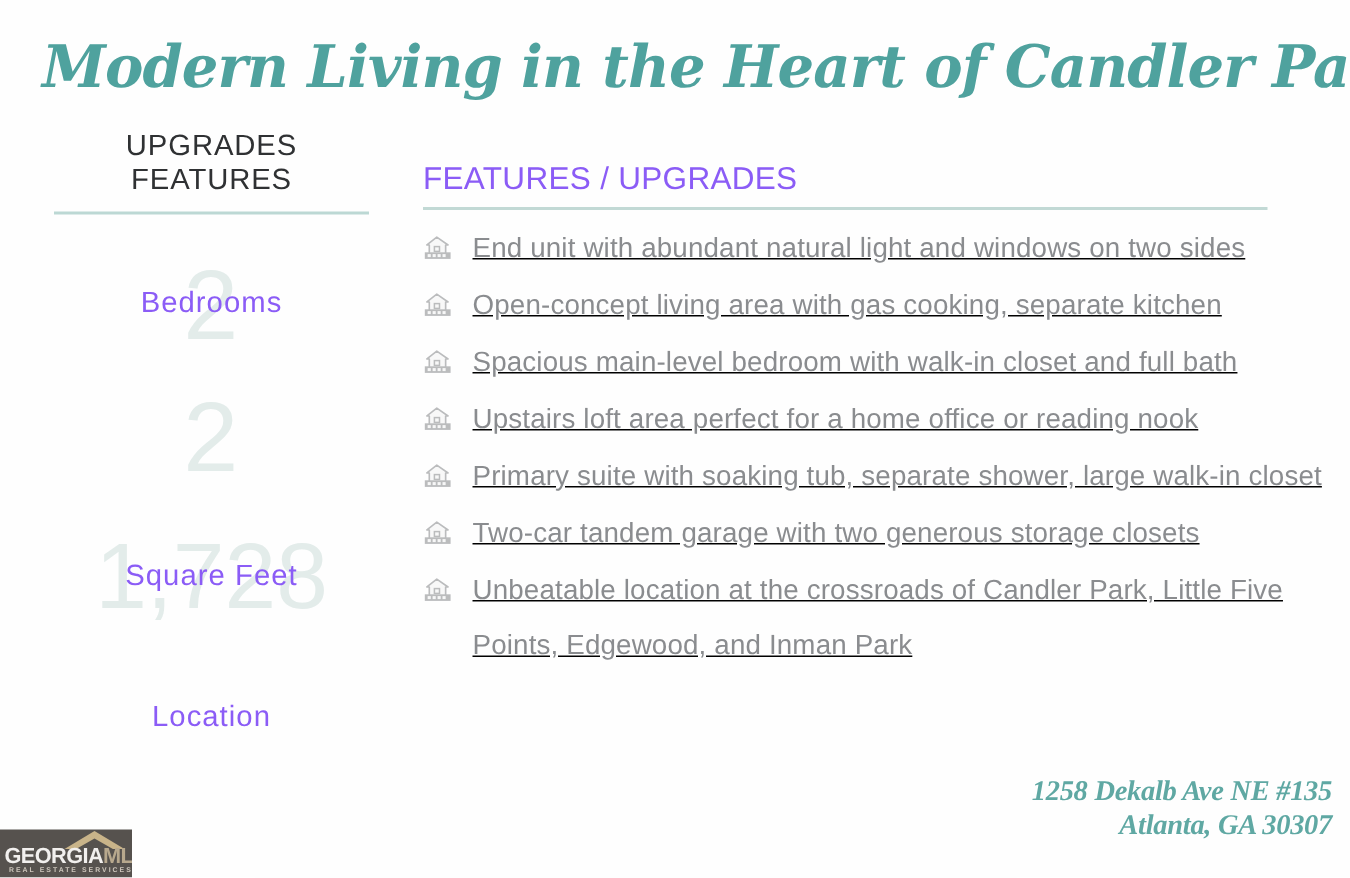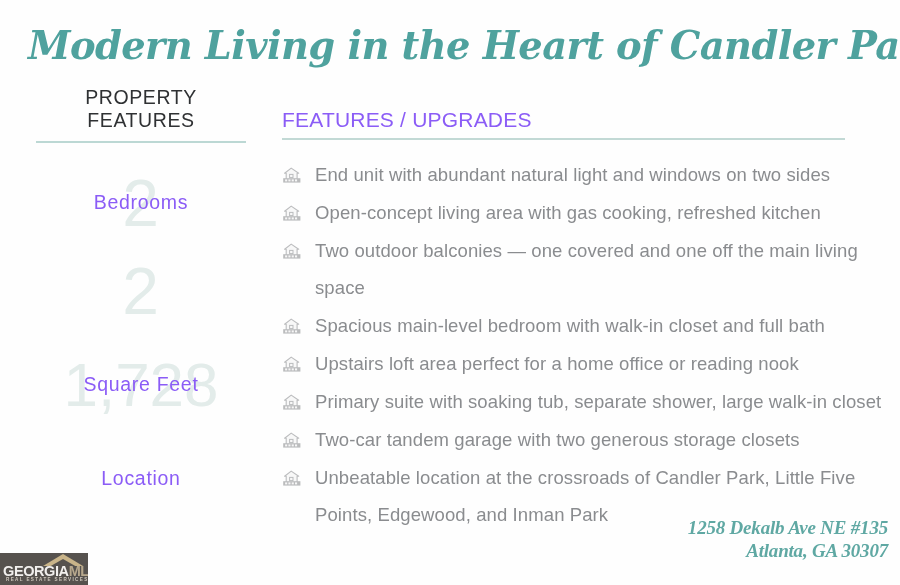--- a/index.html
+++ b/index.html
@@ -123,21 +123,21 @@
     line-height: 24px;
   }
 
   .right-rule {
     height: 2px;
     background: #c2d9d5;
     margin-top: 6px;
     width: 563px;
   }
 
-  .feat-list { margin-top: 16px; }
+  .feat-list { margin-top: 6px; text-decoration: underline; }
 
   .feat {
     display: flex;
     align-items: flex-start;
     margin-bottom: 1px;
   }
 
   .feat-icon {
     flex: 0 0 auto;
     width: 20px;
@@ -233,21 +233,21 @@
 </style>
 </head>
 <body>
 
 <div class="flyer">
 
   <div class="title">Modern Living in the Heart of Candler Park</div>
 
   <div class="left-col">
     <div class="left-head">
-      <div>PROPERTY</div>
+      <div>UPGRADES</div>
       <div>FEATURES</div>
     </div>
     <div class="left-rule"></div>
 
     <div class="stats">
 
       <div class="stat">
         <div class="stat-num">2</div>
         <div class="stat-label">Bedrooms</div>
       </div>
@@ -295,37 +295,23 @@
           <svg width="20" height="17" viewBox="0 0 20 17">
               <path d="M9.2 1.1 2.6 6.3h1.6v7.2h10.9V6.3h1.6z" fill="#f4f4f4" stroke="#8b8d90" stroke-width="1.1" stroke-linejoin="round"></path>
               <rect x="1.2" y="11.2" width="17.2" height="4.4" fill="#8b8d90"></rect>
               <rect x="3.1" y="12.4" width="2.1" height="2" fill="#f2f2f2"></rect>
               <rect x="6.4" y="12.4" width="2.1" height="2" fill="#f2f2f2"></rect>
               <rect x="9.7" y="12.4" width="2.1" height="2" fill="#f2f2f2"></rect>
               <rect x="13" y="12.4" width="2.1" height="2" fill="#f2f2f2"></rect>
               <rect x="7.6" y="7.4" width="3.4" height="3.2" fill="none" stroke="#8b8d90" stroke-width="1"></rect>
             </svg>
         </span>
-        <span class="feat-text">Open-concept living area with gas cooking, refreshed kitchen</span>
-      </div>
-
-      <div class="feat">
-        <span class="feat-icon">
-          <svg width="20" height="17" viewBox="0 0 20 17">
-              <path d="M9.2 1.1 2.6 6.3h1.6v7.2h10.9V6.3h1.6z" fill="#f4f4f4" stroke="#8b8d90" stroke-width="1.1" stroke-linejoin="round"></path>
-              <rect x="1.2" y="11.2" width="17.2" height="4.4" fill="#8b8d90"></rect>
-              <rect x="3.1" y="12.4" width="2.1" height="2" fill="#f2f2f2"></rect>
-              <rect x="6.4" y="12.4" width="2.1" height="2" fill="#f2f2f2"></rect>
-              <rect x="9.7" y="12.4" width="2.1" height="2" fill="#f2f2f2"></rect>
-              <rect x="13" y="12.4" width="2.1" height="2" fill="#f2f2f2"></rect>
-              <rect x="7.6" y="7.4" width="3.4" height="3.2" fill="none" stroke="#8b8d90" stroke-width="1"></rect>
-            </svg>
-        </span>
-        <span class="feat-text">Two outdoor balconies — one covered and one off the main living space</span>
-      </div>
+        <span class="feat-text">Open-concept living area with gas cooking, separate kitchen</span>
+      </div>
+
 
       <div class="feat">
         <span class="feat-icon">
           <svg width="20" height="17" viewBox="0 0 20 17">
               <path d="M9.2 1.1 2.6 6.3h1.6v7.2h10.9V6.3h1.6z" fill="#f4f4f4" stroke="#8b8d90" stroke-width="1.1" stroke-linejoin="round"></path>
               <rect x="1.2" y="11.2" width="17.2" height="4.4" fill="#8b8d90"></rect>
               <rect x="3.1" y="12.4" width="2.1" height="2" fill="#f2f2f2"></rect>
               <rect x="6.4" y="12.4" width="2.1" height="2" fill="#f2f2f2"></rect>
               <rect x="9.7" y="12.4" width="2.1" height="2" fill="#f2f2f2"></rect>
               <rect x="13" y="12.4" width="2.1" height="2" fill="#f2f2f2"></rect>

